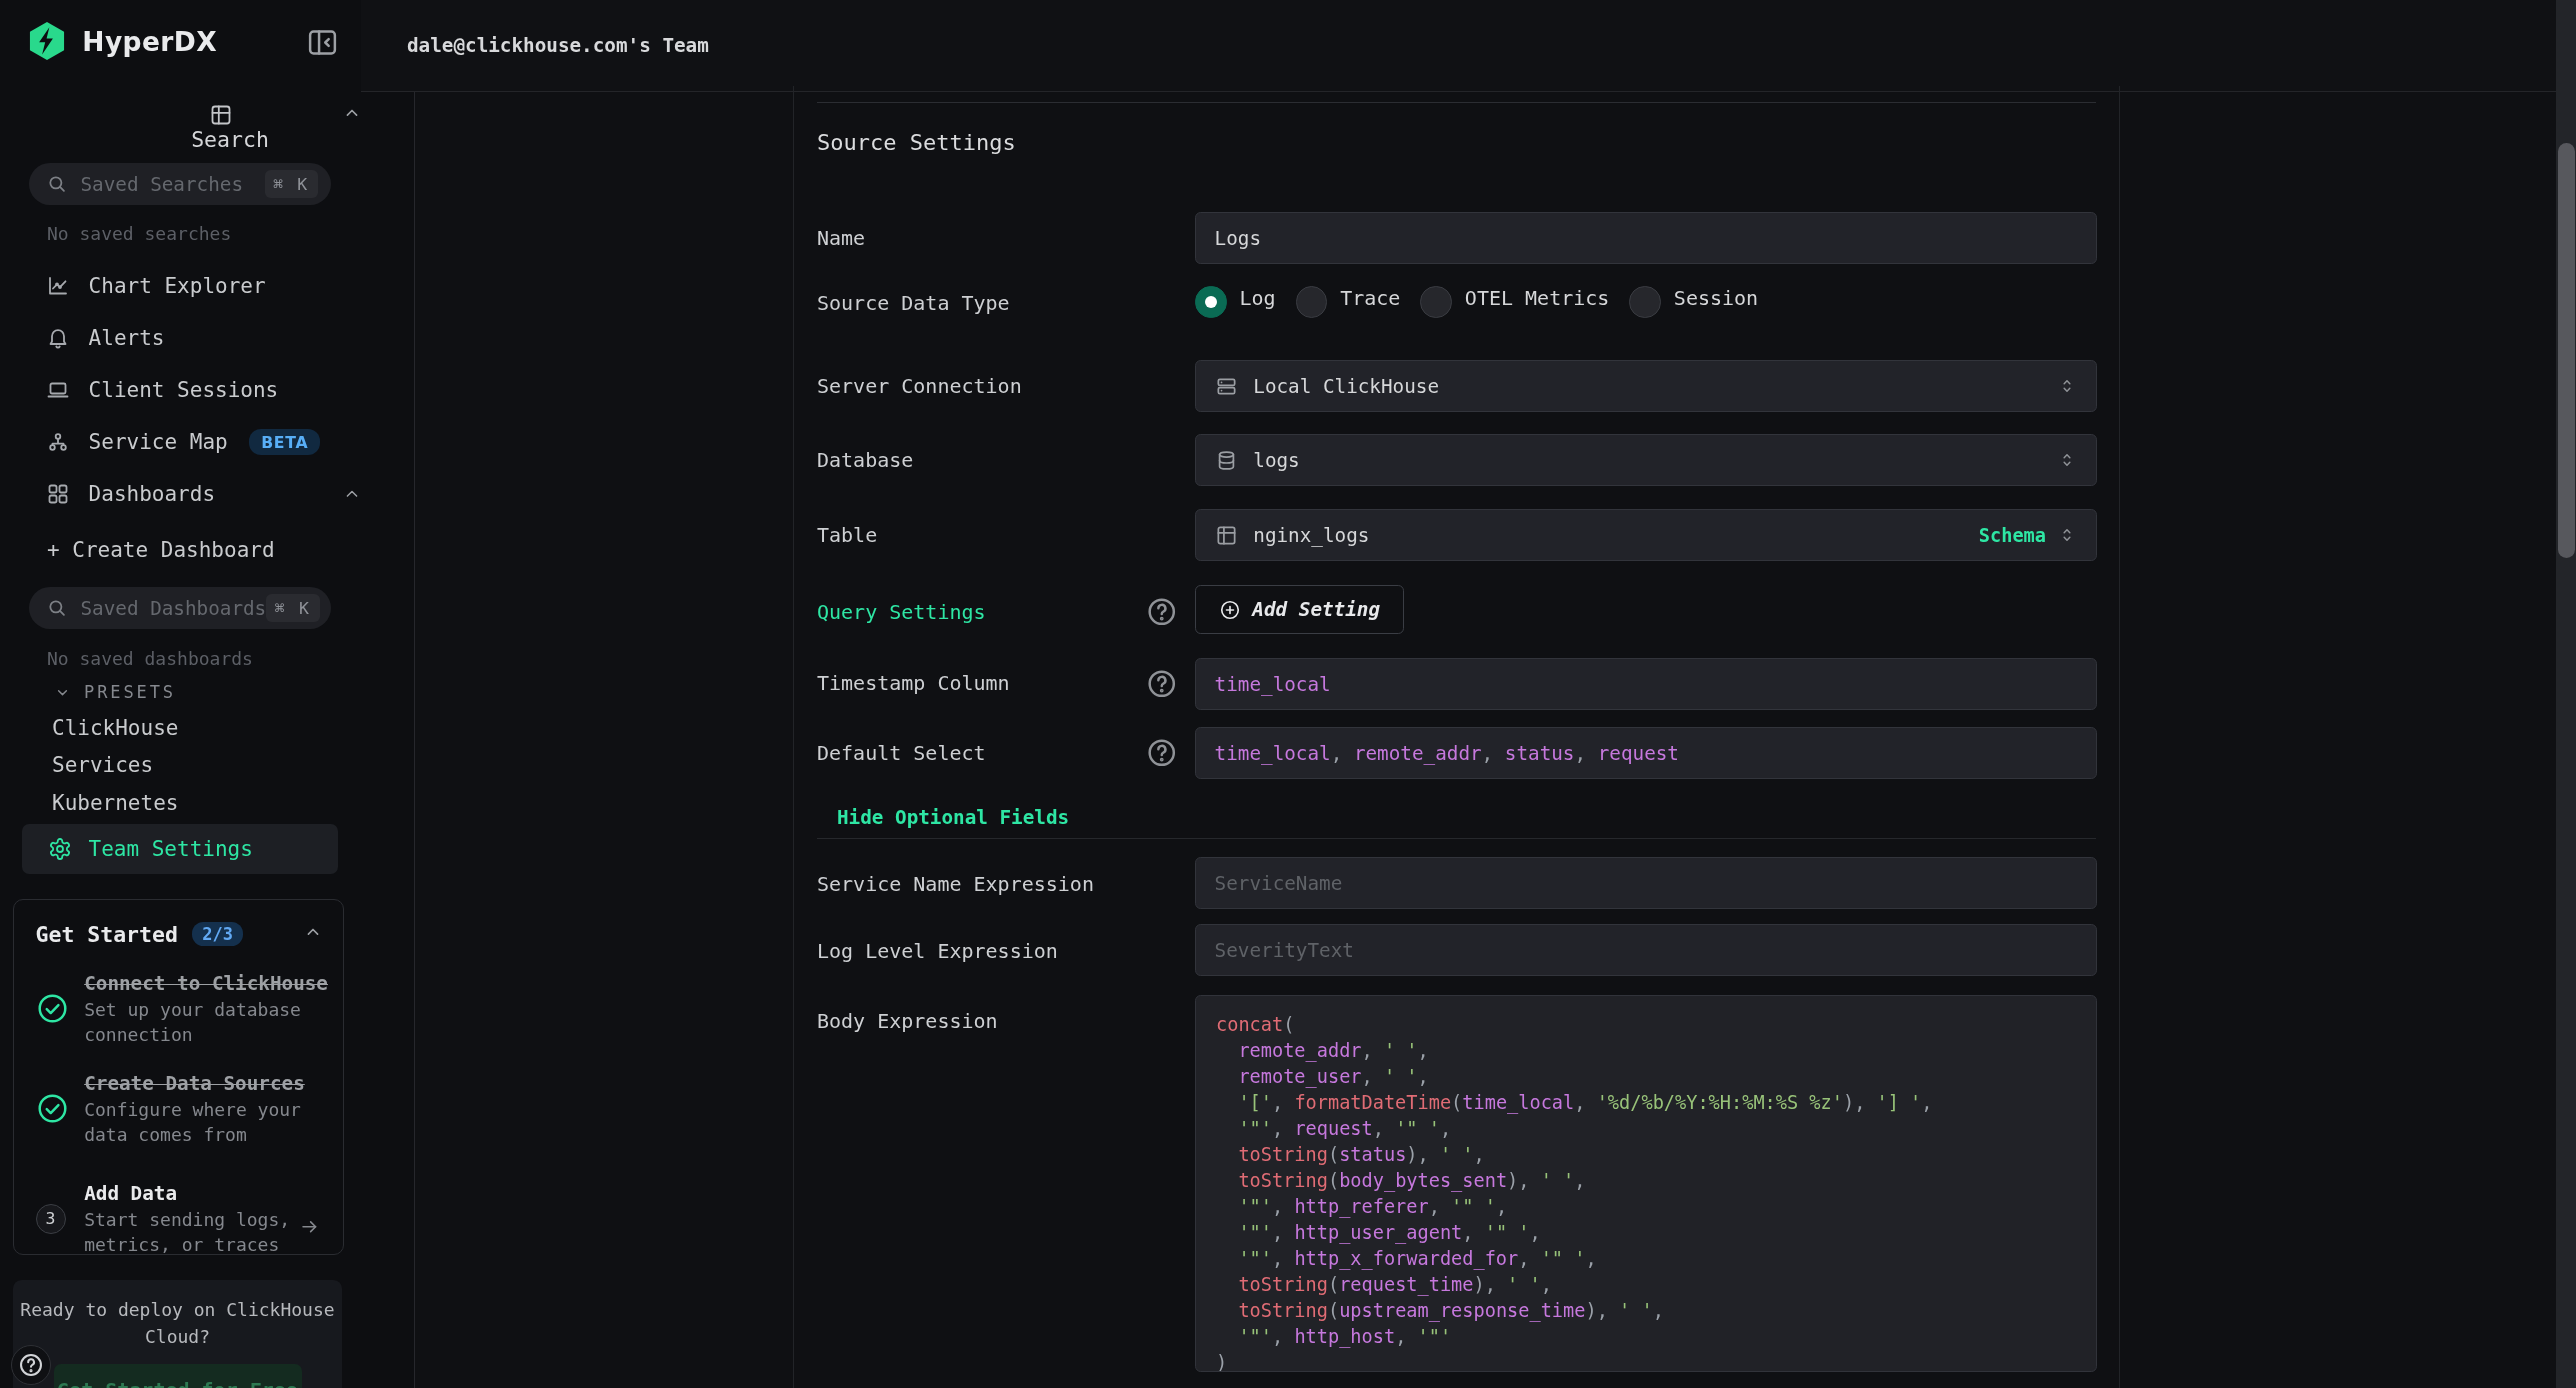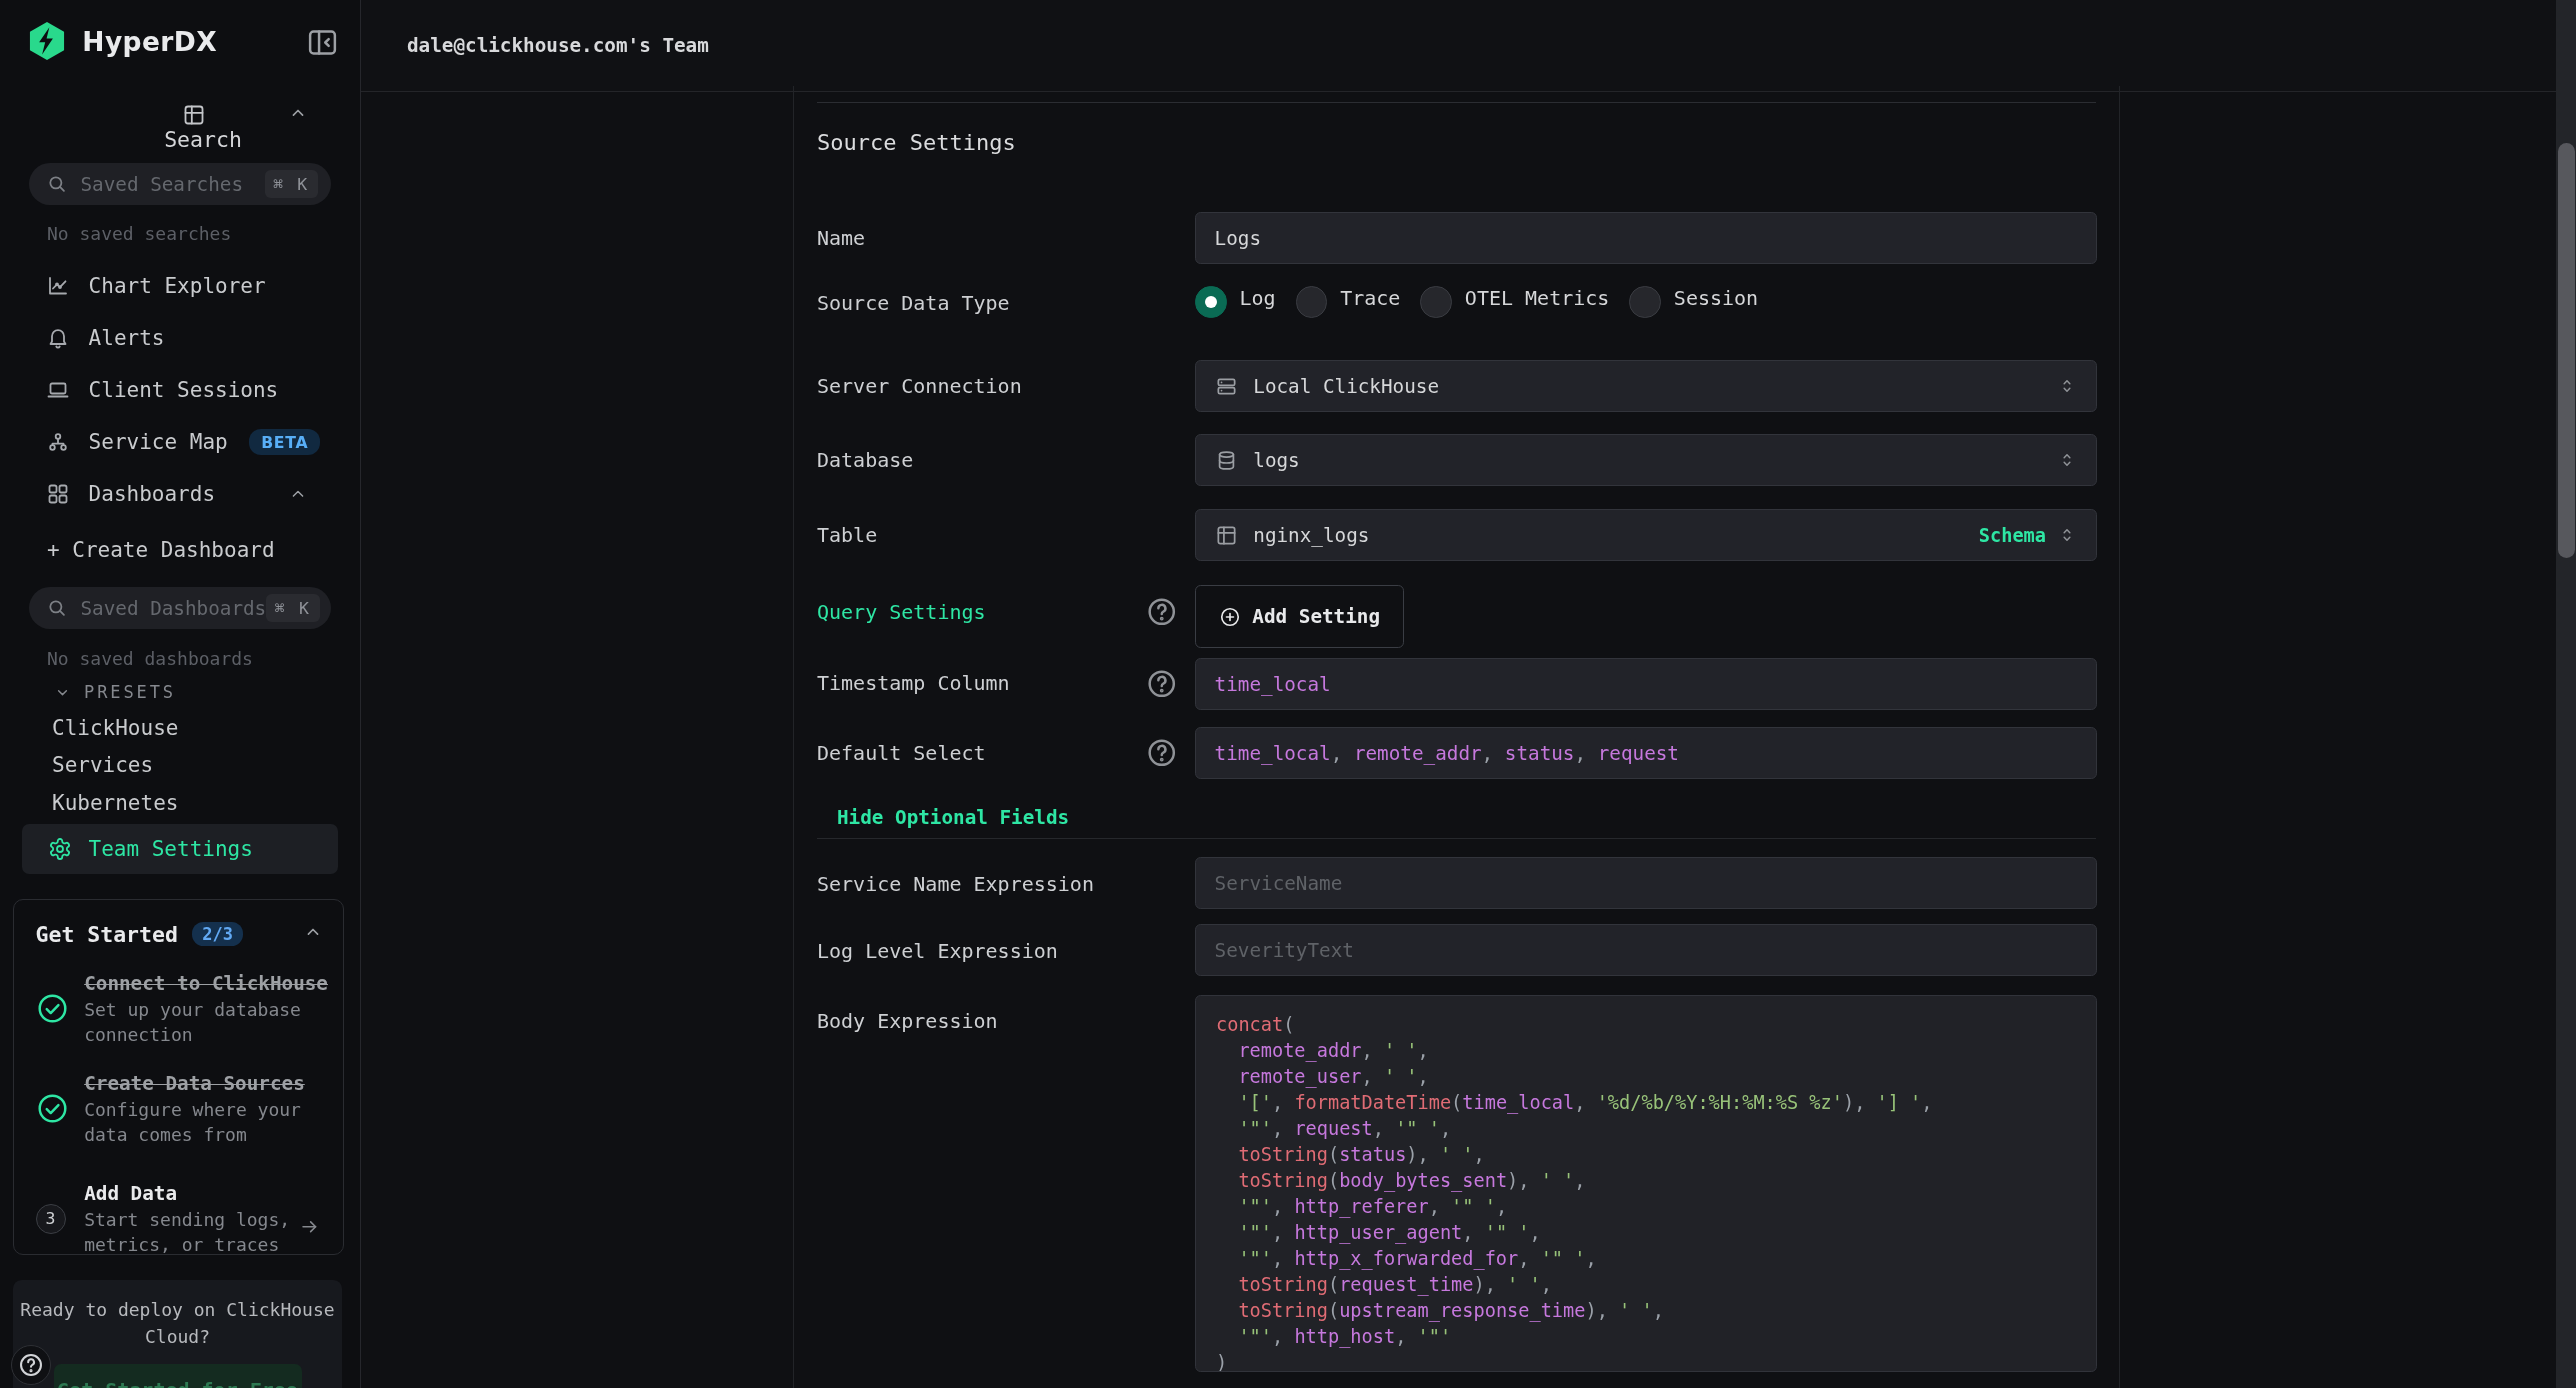--- a/index.html
+++ b/index.html
@@ -6,21 +6,21 @@
   html,body { width:2576px; height:1388px; }
   body {
     position:relative; overflow:hidden;
     background:#0f1013;
     font-family:"DejaVu Sans Mono","Liberation Mono",monospace;
     color:#c9cbce;
   }
   svg { display:block; width:100%; height:100%; }
 
   
-  .sidebar { position:absolute; left:0; top:0; bottom:0; width:361px; background:#0d0e11; border-right:1.4px solid #26272c; }
+  .sidebar { position:absolute; left:0; top:0; bottom:0; width:415px; background:#0d0e11; border-right:1.4px solid #26272c; }
   .logo-row { position:absolute; top:20px; left:26px; display:flex; align-items:center; gap:14.3px; }
   .logo-hex { width:42px; height:42px; }
   .brand { font-family:"DejaVu Sans","Liberation Sans",sans-serif; font-weight:700; font-size:26.5px; color:#e9eaec; letter-spacing:0.4px; }
   .collapse-btn { position:absolute; top:26px; left:306px; width:33px; height:33px; color:#9da0a5; cursor:pointer; }
 
   .side-sec { position:absolute; top:103px; left:0; right:0; height:33px; display:flex; align-items:center; padding-left:46px;flex-direction:column; }
   .side-sec .sec-ic { width:24px; height:24px; color:#c3c5c9; margin-right:18.6px; }
   .side-sec .sec-lb { font-size:21.5px; color:#d5d6d9; }
   .side-sec .sec-chev { position:absolute; right:52px; width:20px; height:20px; color:#9da0a5; }
 
@@ -95,21 +95,21 @@
   .schema-link { color:#2ee6a4; font-weight:700; font-size:18.6px;text-align:right; }
   .selector-ic { width:20px; height:20px; color:#8f9297; }
 
   .radio-group { position:absolute; left:1195px; top:286px; height:31.5px; display:flex; align-items:center; }
   .radio-opt { display:inline-flex; align-items:flex-start; margin-right:20px; cursor:pointer; }
   .radio { width:31.5px; height:31.5px; border-radius:50%; background:#26272c; border:1.4px solid #3a3c42; margin-right:13px; position:relative; flex:0 0 31.5px; }
   .radio.checked { background:#0a6b54; border-color:#0a6b54; }
   .radio.checked::after { content:''; position:absolute; left:50%; top:50%; width:12px; height:12px; margin:-6px 0 0 -6px; background:#ffffff; border-radius:50%; }
   .radio-lb { font-size:20px; color:#d6d7d9; white-space:nowrap; }
 
-  .add-btn { position:absolute; left:1195px; top:585px; width:209px; height:63px; border:1.4px solid #3a3d44; border-radius:5.7px; display:flex; align-items:center; justify-content:center; gap:11.4px; color:#e8e9eb; font-size:19.3px; font-weight:600; background:transparent; cursor:pointer; }
+  .add-btn { position:absolute; left:1195px; top:585px; width:209px; height:49px; border:1.4px solid #3a3d44; border-radius:5.7px; display:flex; align-items:center; justify-content:center; gap:11.4px; color:#e8e9eb; font-size:19.3px; font-weight:600; background:transparent; cursor:pointer;font-style:italic; }
   .add-btn .ab-ic { width:22px; height:22px; }
 
   .hide-opt { position:absolute; left:837px; top:806px; font-size:19.3px; font-weight:700; color:#2ee6a4; cursor:pointer; }
 
   .code-block { position:absolute; left:1195px; top:995px; width:902px; height:377px; background:#212227; border:1.4px solid #31333a; border-radius:5.7px; padding:15.7px 20px; font-size:18.6px; line-height:26px; white-space:pre; overflow:hidden; cursor:text; }
   .tok-f { color:#e06c75; }
   .tok-i { color:#c678dd; }
   .tok-s { color:#98c379; }
   .tok-p { color:#9ba1a9; }
 

